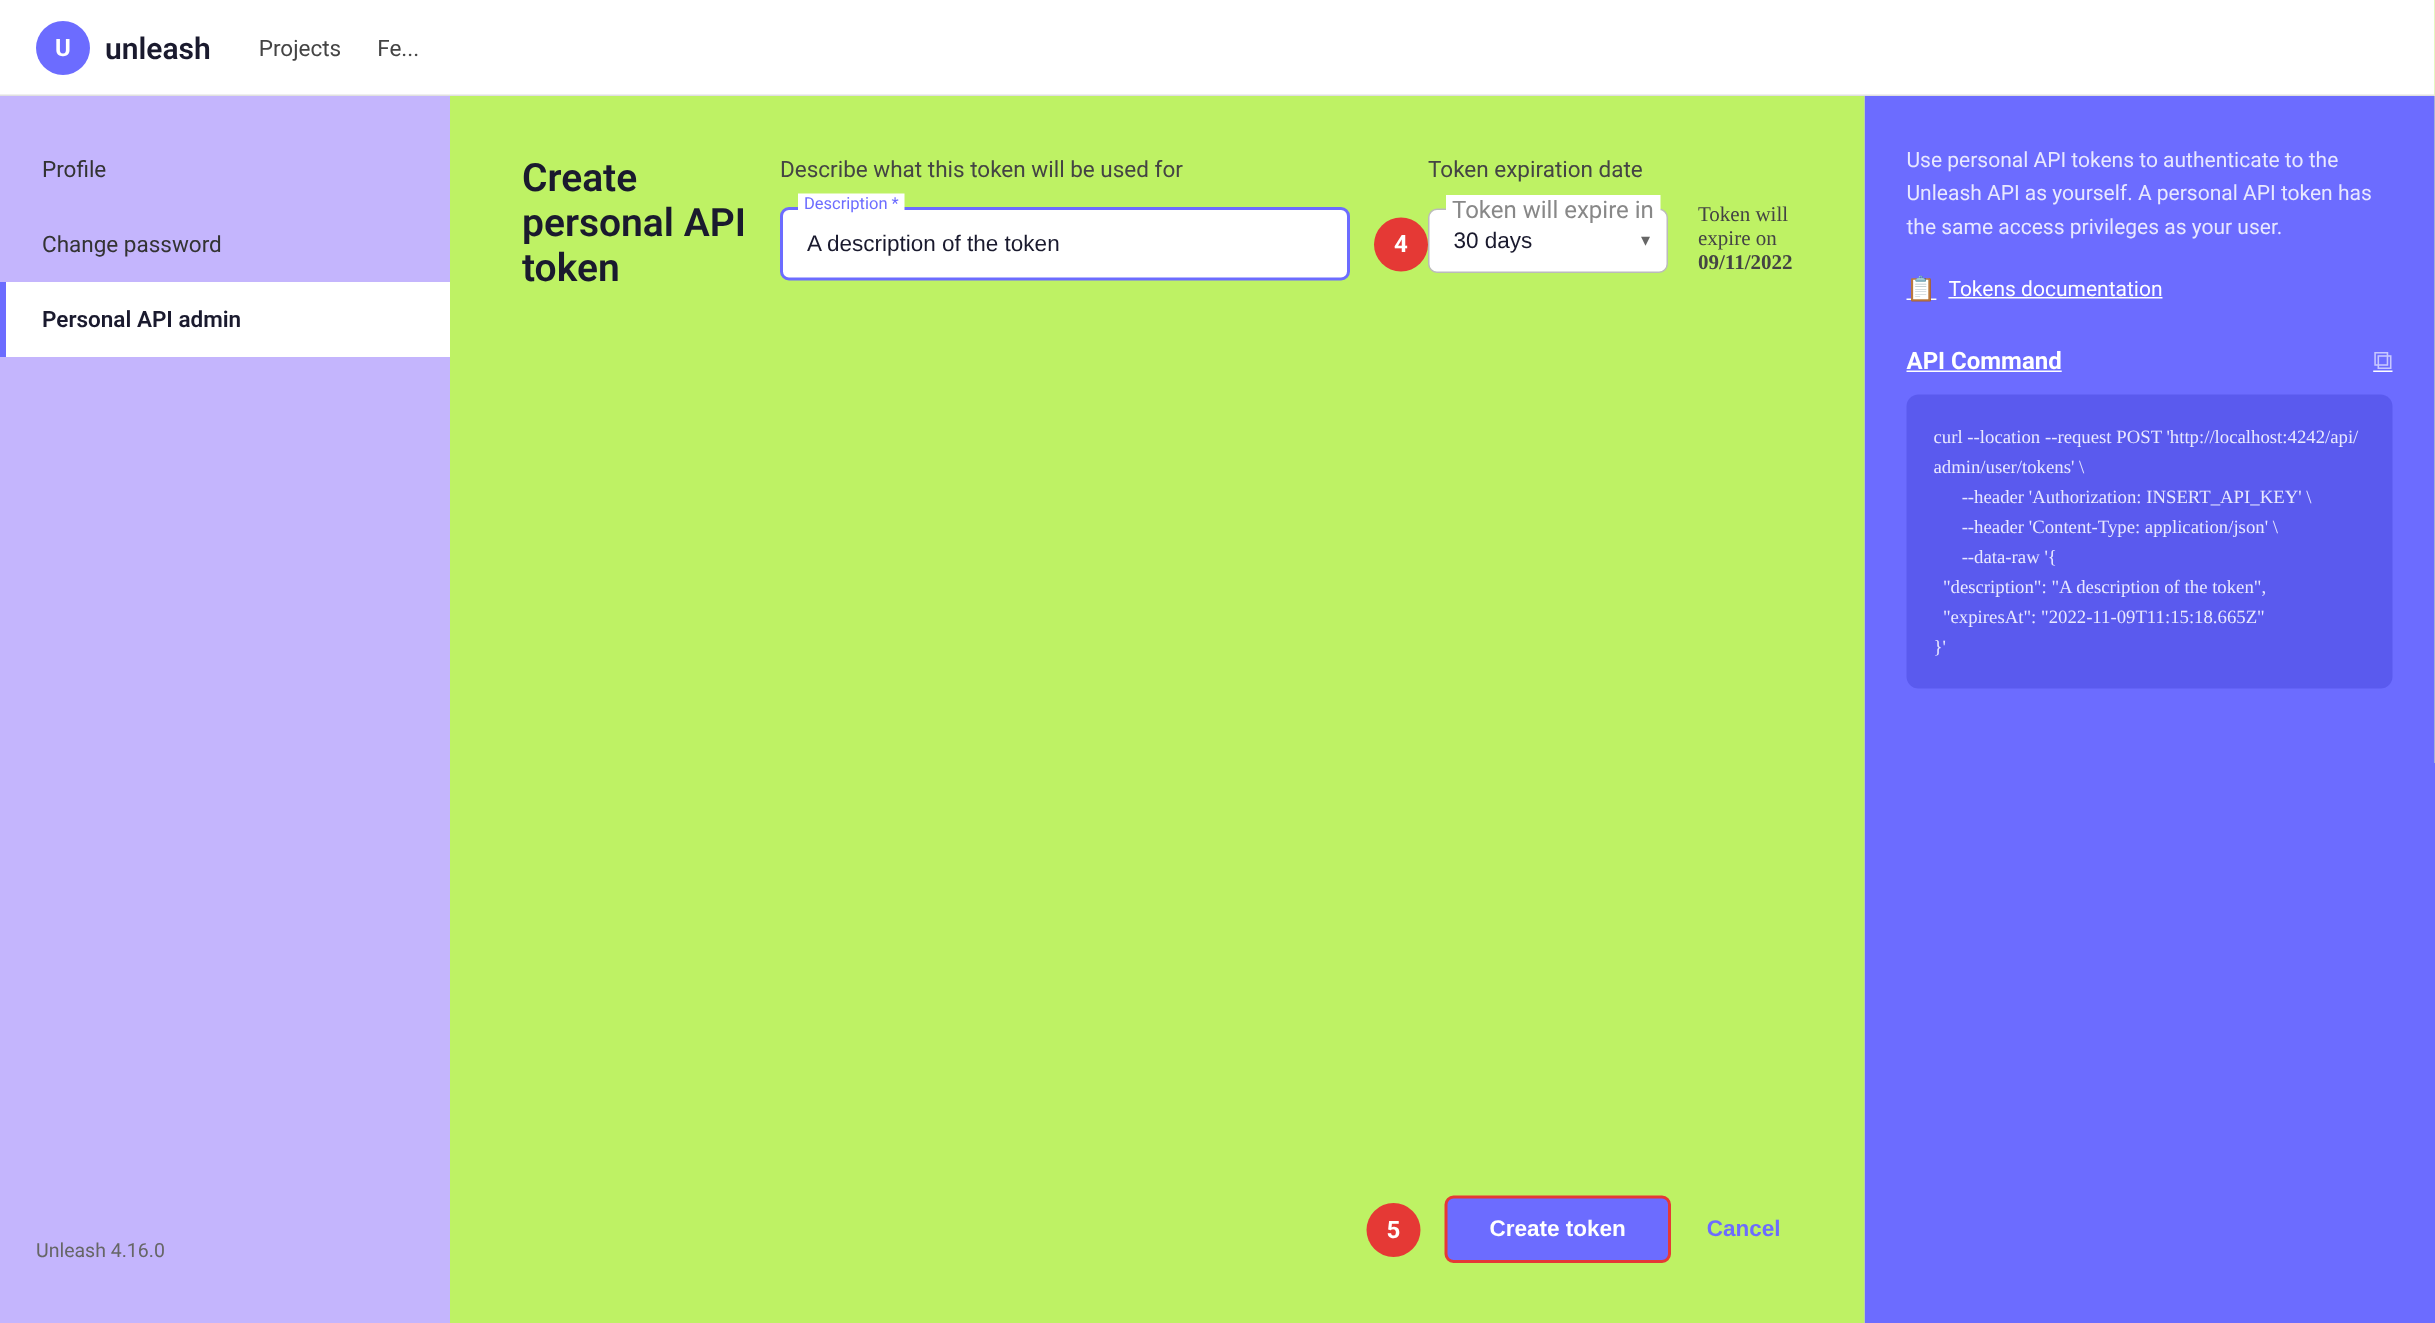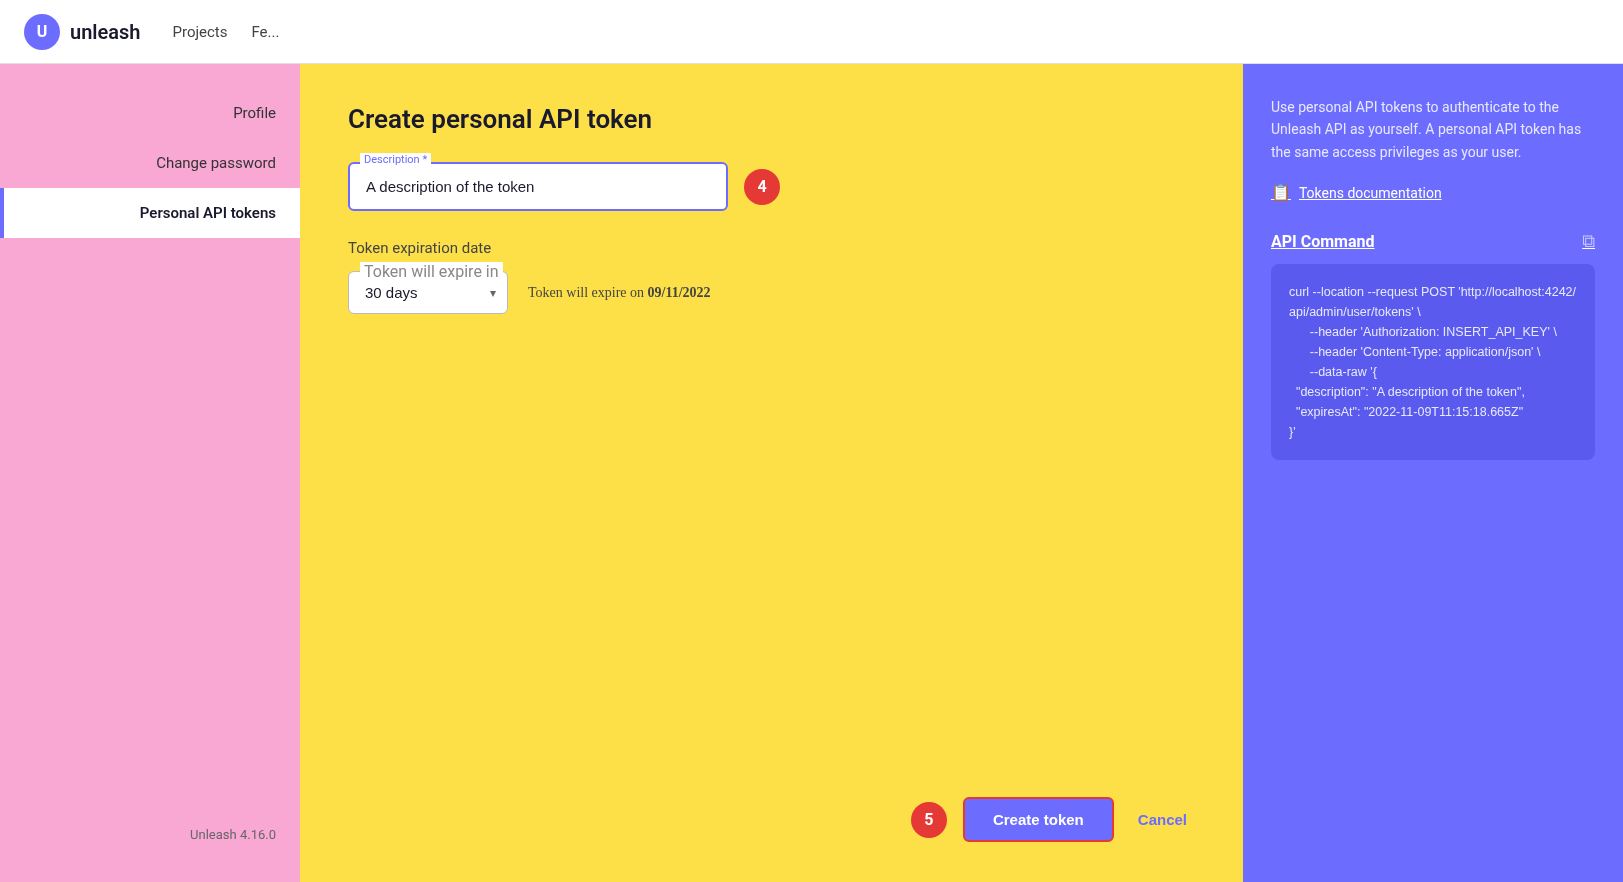--- a/index.html
+++ b/index.html
@@ -60,27 +60,26 @@
     
     .main-layout {
       display: flex;
       flex: 1;
       overflow: hidden;
     }
 
     
     .sidebar {
       width: 300px;
-      background: #f9a8d4;
+      background: #c4b5fd;
       padding: 24px 0;
       flex-shrink: 0;
       display: flex;
       flex-direction: column;
       justify-content: space-between;
-      text-align: right;
     }
     .sidebar-nav {
       display: flex;
       flex-direction: column;
     }
     .sidebar-item {
       padding: 16px 24px;
       font-size: 15px;
       color: #333;
       cursor: pointer;
@@ -105,24 +104,24 @@
       left: 300px;
       right: 0;
       bottom: 0;
       display: flex;
       z-index: 5;
     }
 
     
     .dialog-main {
       flex: 1;
-      background: #fde047;
+      background: #bef264;
       padding: 40px 48px;
       display: flex;
-      flex-direction: column;
+      flex-direction: row;
       position: relative;
     }
     .dialog-title {
       font-size: 26px;
       font-weight: 600;
       color: #1a1a2e;
       margin-bottom: 28px;
     }
     .form-section-label {
       font-size: 15px;
@@ -307,21 +306,21 @@
     }
     .copy-icon {
       cursor: pointer;
       font-size: 18px;
       color: #c8c8ff;
     }
     .api-code-block {
       background: #5a5aee;
       border-radius: 8px;
       padding: 18px;
-      font-family: Liberation Sans, sans-serif;
+      font-family: Liberation Serif, serif;
       font-size: 12.5px;
       line-height: 1.6;
       color: #e8e8ff;
       white-space: pre-wrap;
       word-break: break-all;
     }
   </style>
 </head>
 <body>
 
@@ -342,34 +341,35 @@
 
   <div class="sidebar">
     <nav class="sidebar-nav">
       <div class="sidebar-item">
         <span>Profile</span>
       </div>
       <div class="sidebar-item">
         <span>Change password</span>
       </div>
       <div class="sidebar-item active">
-        <span>Personal API tokens</span>
+        <span>Personal API admin</span>
       </div>
     </nav>
     <div class="sidebar-footer">
       <span>Unleash 4.16.0</span>
     </div>
   </div>
 
   <div class="dialog-overlay">
 
     <div class="dialog-main">
       <h2 class="dialog-title">Create personal API token</h2>
 
       <div class="form-group">
+        <p class="form-section-label">Describe what this token will be used for</p>
         <div style="display:flex; align-items:center; gap:0;">
           <div class="input-wrapper">
             <label class="field-label">Description *</label>
             <input class="text-input" type="text" value="A description of the token" placeholder="A description of the token" style="">
           </div>
           <div class="step-badge">4</div>
         </div>
       </div>
 
       <div class="form-group">

